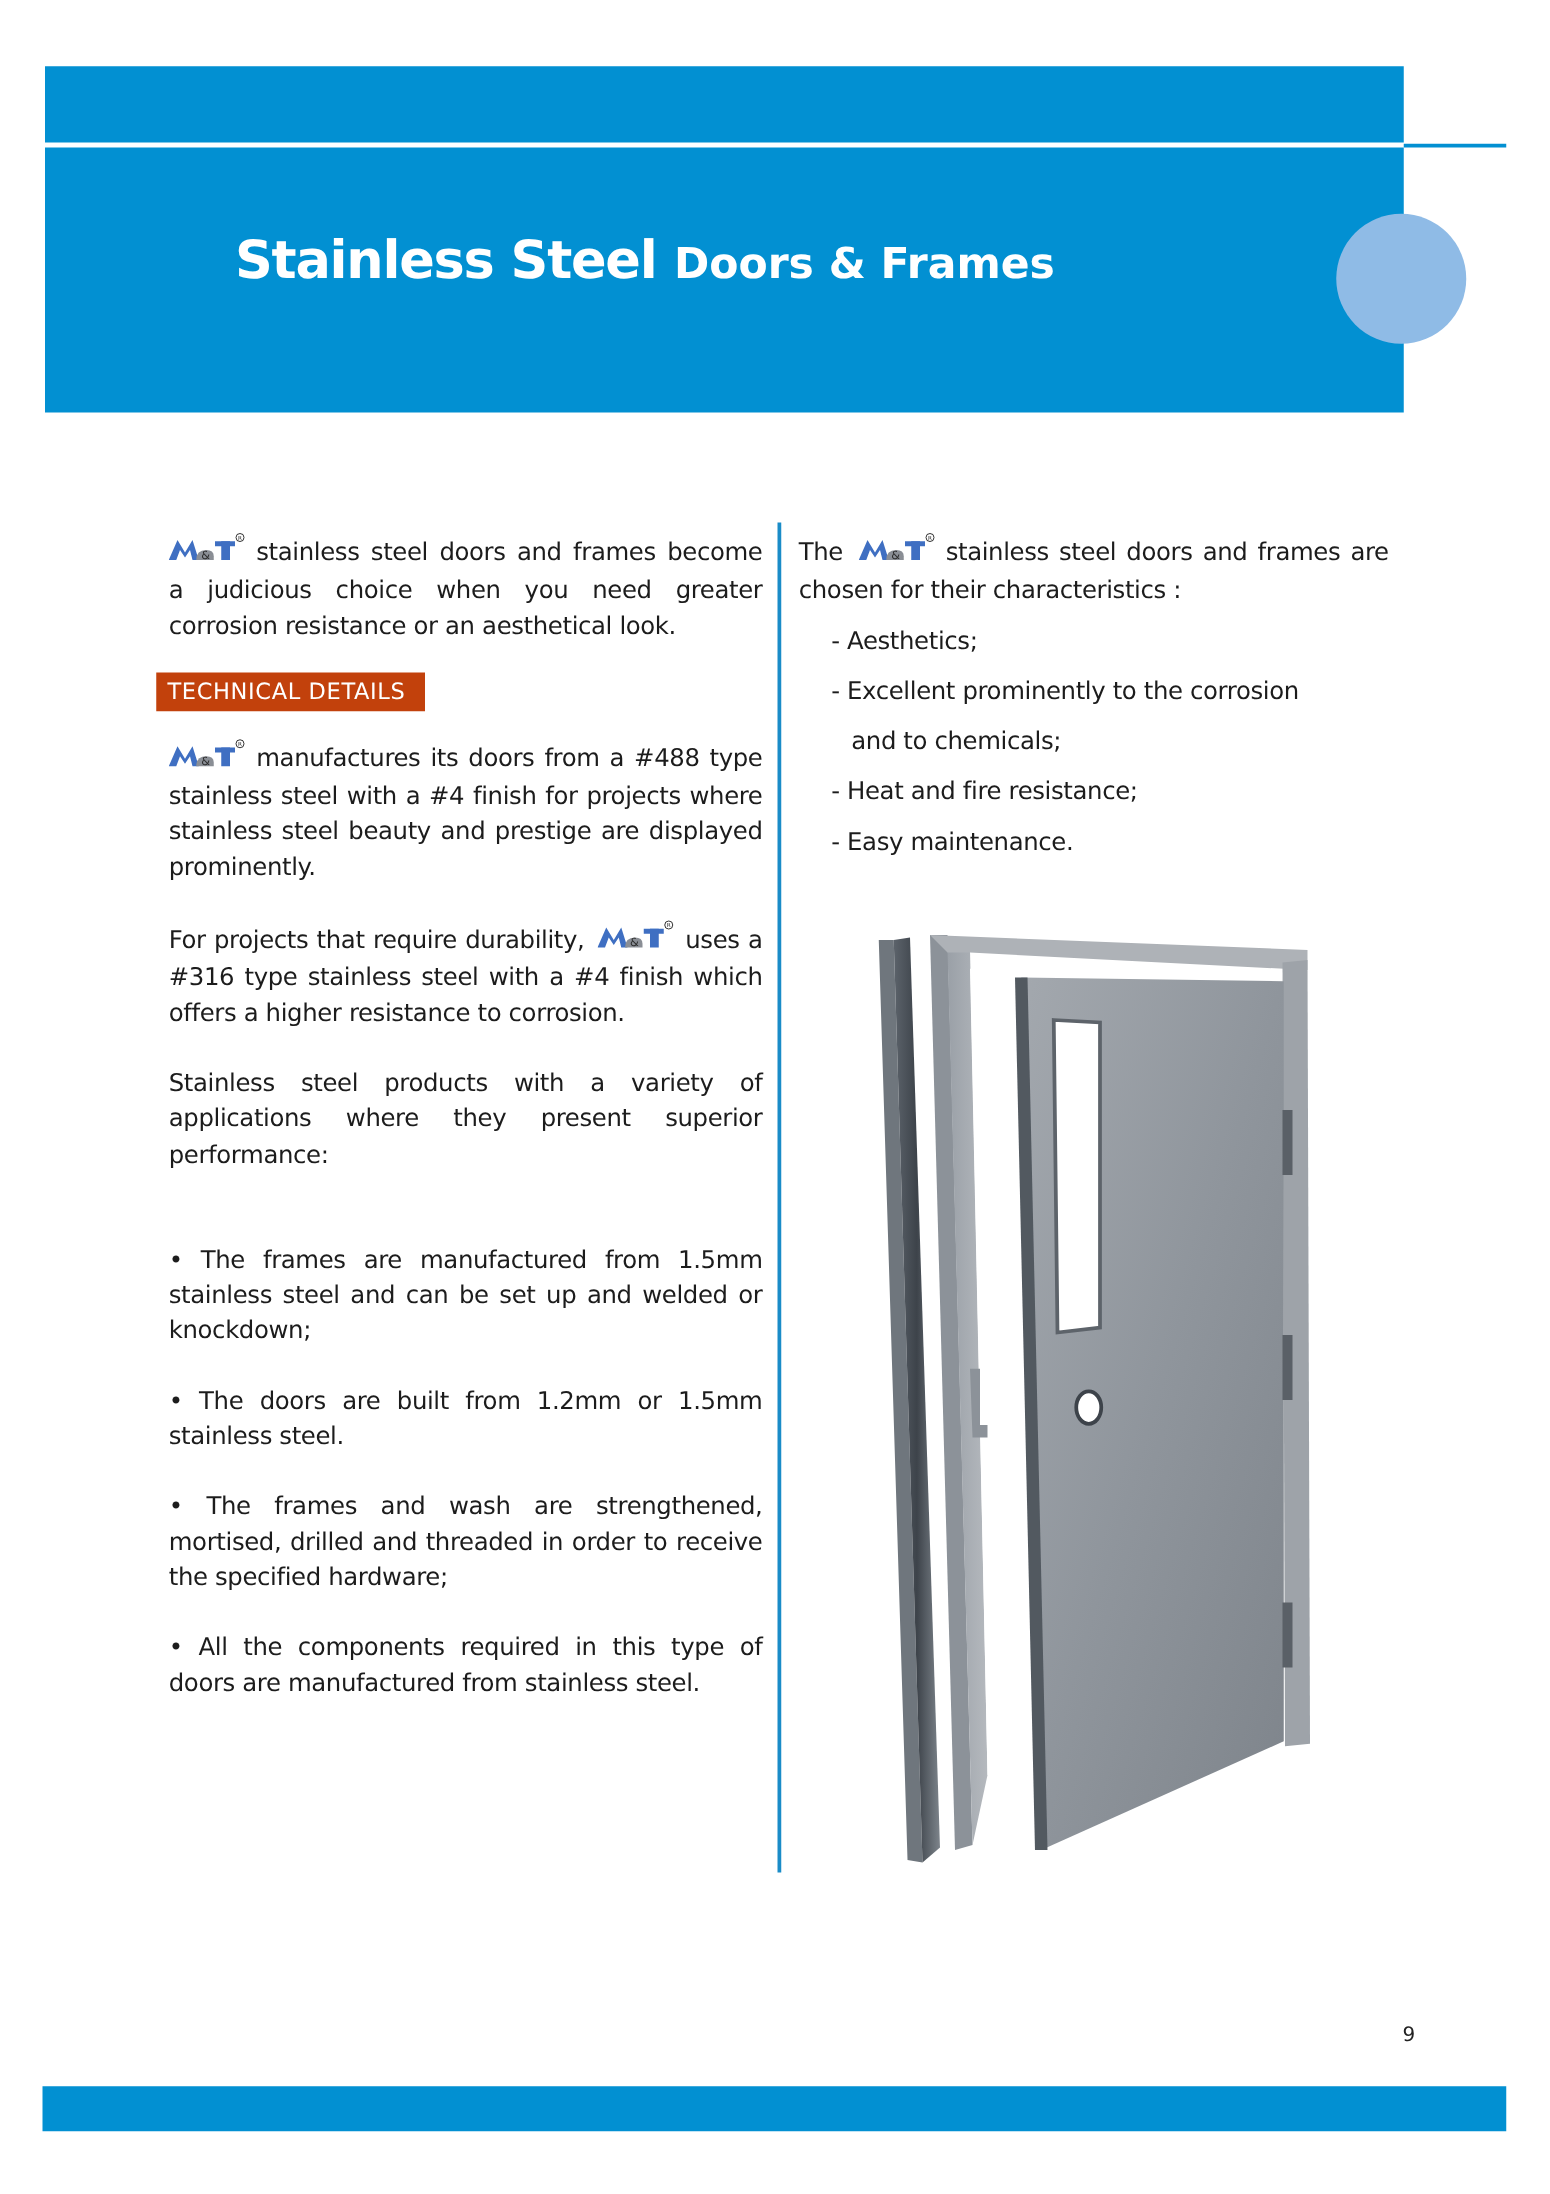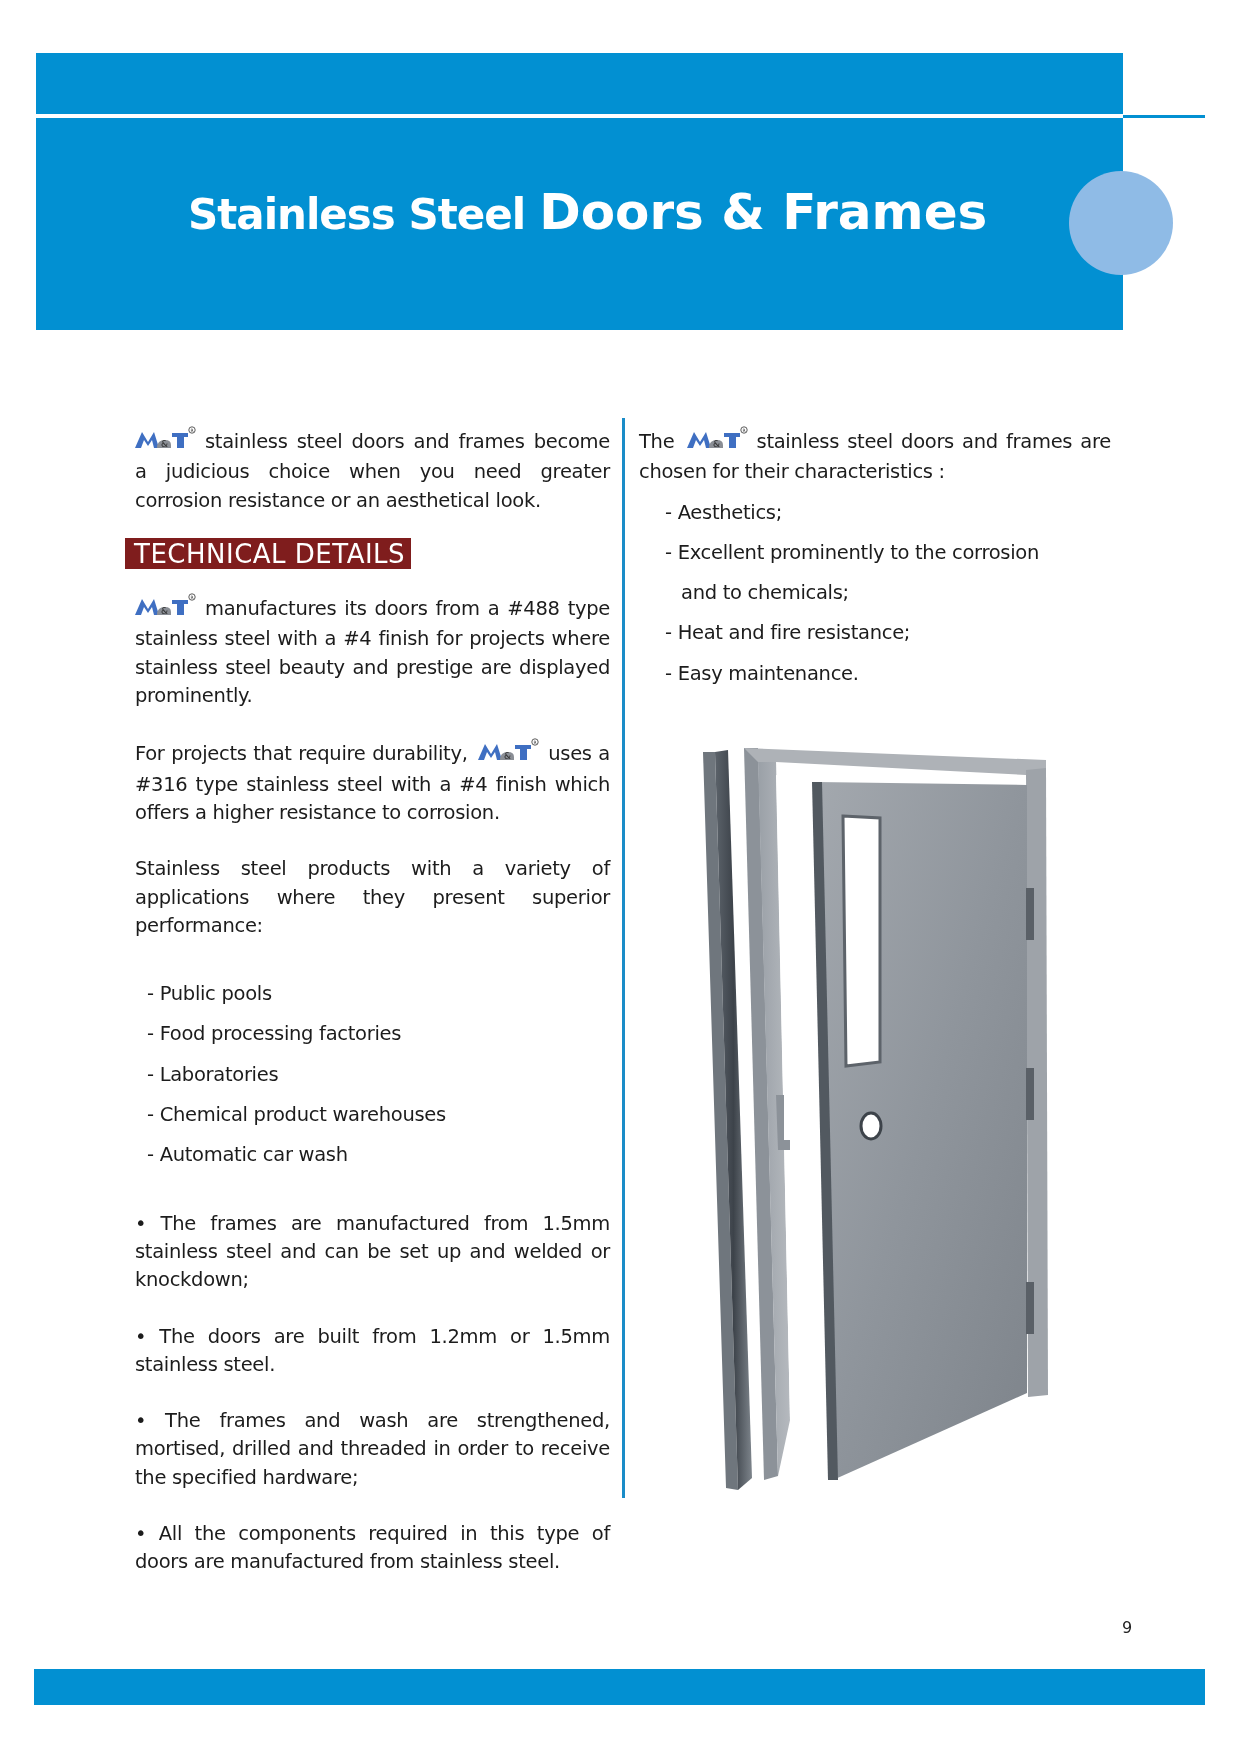--- a/index.html
+++ b/index.html
@@ -7,30 +7,30 @@
          font-family:"DejaVu Sans", "Liberation Sans", sans-serif; color:#1a1a1a; }
   .abs { position:absolute; }
   .band-top { left:36px; top:53px; width:1087px; height:61px; background:#0290d2; }
   .band-rule { left:36px; top:115px; width:1087px; height:2px; background:#ffffff; }
   .rule-ext { left:1123px; top:115px; width:82px; height:3px; background:#0290d2; }
   .band-main { left:36px; top:118px; width:1087px; height:212px; background:#0290d2; }
   .circle { left:1069px; top:171px; width:104px; height:104px; border-radius:50%; background:#8fbbe6; }
   .title { left:188px; top:183px; white-space:nowrap; color:#ffffff; font-weight:bold;
            font-family:"DejaVu Sans", sans-serif; letter-spacing:-1px; }
   .title .big { font-size:42px; }
-  .title .small { font-size:50px; margin-left:14px; letter-spacing:0; }
+  .title .small { font-size:34px; margin-left:14px; letter-spacing:0; }
 
   .col { position:absolute; font-size:19.5px; line-height:28.3px; color:#1c1c1c;
          font-family:"DejaVu Sans", sans-serif; letter-spacing:-0.3px; }
   .col p { margin:0; text-align:justify; text-align-last:left; }
   .col-left { left:135px; top:426px; width:475px; }
   .col-right { left:639px; top:426px; width:472px; }
   .gap { height:28px; }
-  .badge { display:inline-block; background:#7f1d1d; color:#ffffff; font-size:26px; font-weight:normal;
-           letter-spacing:0.5px; padding:3px 6px 2px 9px; margin-left:-10px; line-height:26px; }
+  .badge { display:inline-block; background:#c2410c; color:#ffffff; font-size:18px; font-weight:normal;
+           letter-spacing:0.5px; padding:3px 16px 2px 9px; margin-left:-10px; line-height:26px; }
   .logo { display:inline-block; vertical-align:-2px; margin-right:8px; }
   .list { margin:0; padding:0; list-style:none; }
   .list li { margin:12px; }
   .rlist li { padding-left:14px; }
   .rlist li.cont { padding-left:30px; }
   .divider { left:622px; top:418px; width:3px; height:1080px; background:#1a8cc8; }
   .page-num { left:1122px; top:1618px; font-size:16px; color:#222; font-family:"DejaVu Sans", sans-serif; }
   .band-bottom { left:34px; top:1669px; width:1171px; height:36px; background:#0290d2; }
   .door { left:690px; top:735px; width:370px; height:765px; }
 </style>
@@ -87,27 +87,20 @@
         <rect x="37" y="7" width="16" height="4" fill="#3f6fc2"></rect>
         <rect x="42" y="7" width="7" height="15" fill="#3f6fc2"></rect>
         <circle cx="57" cy="4" r="3.2" fill="none" stroke="#333" stroke-width="0.8"></circle>
         <text x="55.4" y="5.8" font-size="4.5" font-family="DejaVu Sans, sans-serif" fill="#333">R</text>
       </svg>
     </span><span>uses a #316 type stainless steel with a #4 finish which offers a higher resistance to corrosion.</span>
   </p>
   <div class="gap"></div>
   <p>Stainless steel products with a variety of applications where they present superior performance:</p>
   <div class="gap"></div>
-  <ul class="list">
-    <li>- Public pools</li>
-    <li>- Food processing factories</li>
-    <li>- Laboratories</li>
-    <li>- Chemical product warehouses</li>
-    <li>- Automatic car wash</li>
-  </ul>
   <div class="gap"></div>
   <p>• The frames are manufactured from 1.5mm stainless steel and can be set up and welded or knockdown;</p>
   <div class="gap"></div>
   <p>• The doors are built from 1.2mm or 1.5mm stainless steel.</p>
   <div class="gap"></div>
   <p>• The frames and wash are strengthened, mortised, drilled and threaded in order to receive the specified hardware;</p>
   <div class="gap"></div>
   <p>• All the components required in this type of doors are manufactured from stainless steel.</p>
 </div>
 

